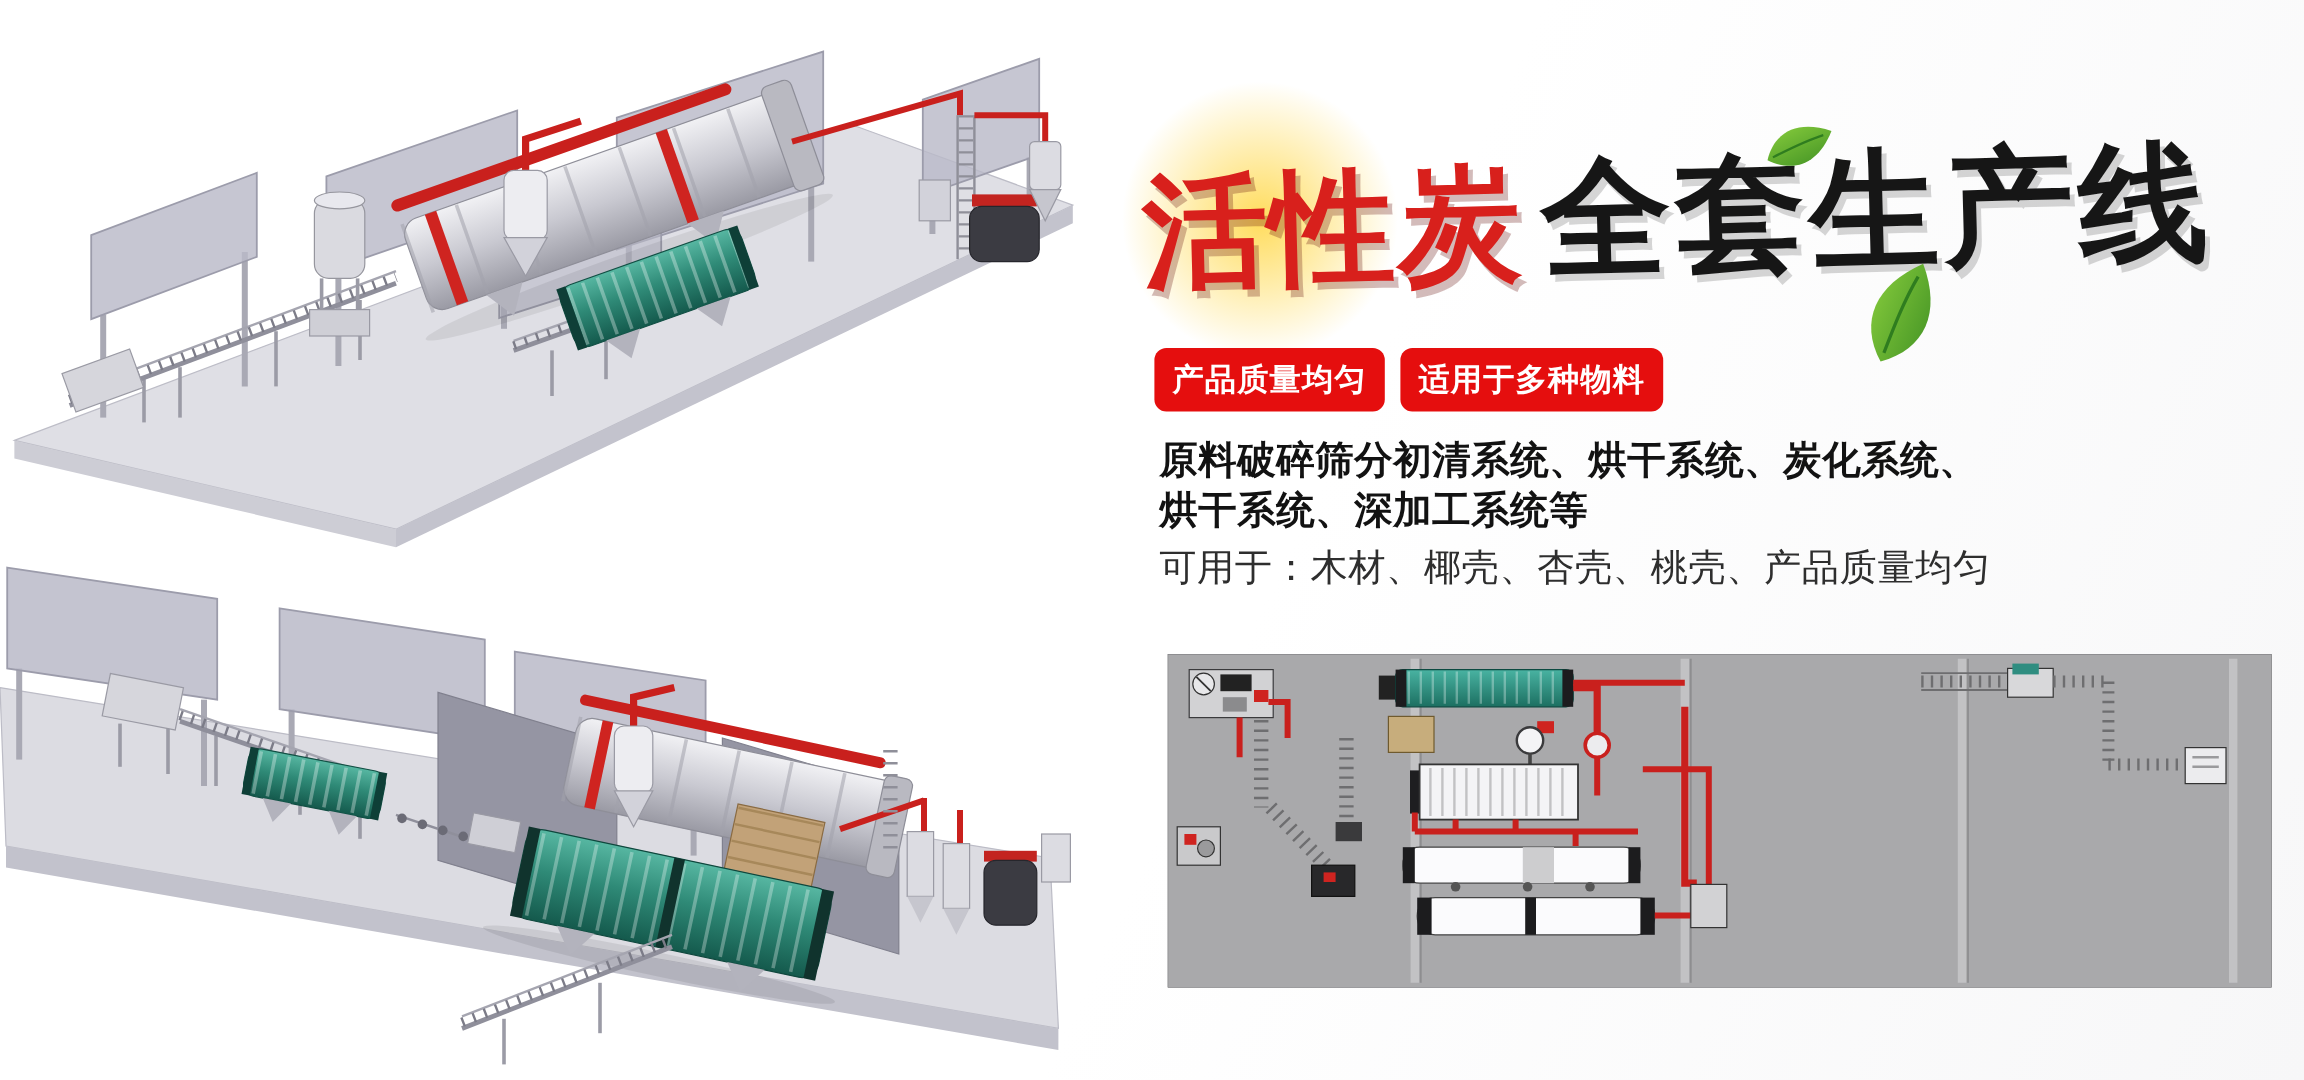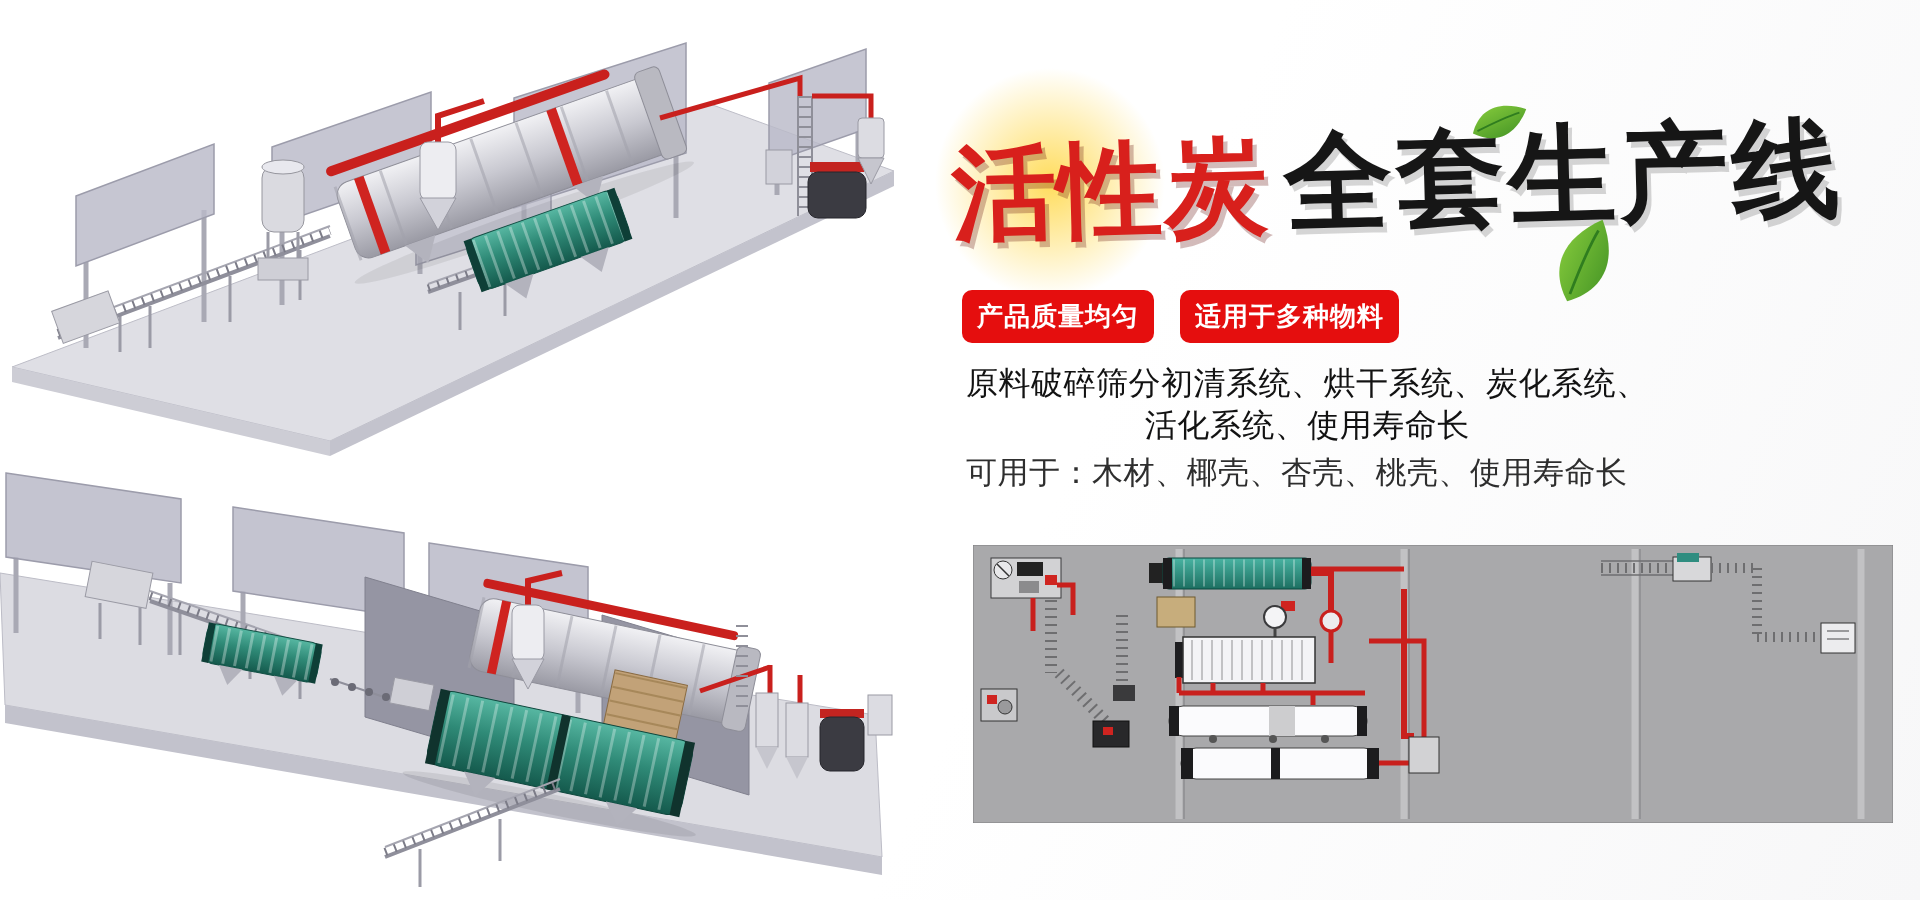--- a/index.html
+++ b/index.html
@@ -18,27 +18,27 @@
   .title-row{position:absolute;left:952px;top:108px;display:flex;align-items:flex-end;transform:rotate(-1.5deg);white-space:nowrap;}
   .title-red{font-size:104px;font-weight:900;color:#d8201c;letter-spacing:2px;
              text-shadow:4px 6px 0 rgba(96,12,6,0.28);}
   .title-black{font-size:108px;font-weight:900;color:#161616;letter-spacing:4px;margin-left:14px;
                text-shadow:4px 6px 0 rgba(0,0,0,0.16);}
   .leaf{position:absolute;}
   .leaf-1{left:1472px;top:96px;width:54px;height:54px;transform:rotate(18deg);}
   .leaf-2{left:1545px;top:222px;width:82px;height:82px;transform:rotate(-24deg);}
 
   
-  .badge-row{position:absolute;left:962px;top:290px;display:flex;gap:26px;justify-content:flex-end;}
+  .badge-row{position:absolute;left:962px;top:290px;display:flex;gap:13px;justify-content:flex-end;}
   .badge{background:#e50e0e;color:#ffffff;font-size:26px;font-weight:700;
          padding:9px 15px;border-radius:10px;letter-spacing:1px;white-space:nowrap;}
 
   
-  .desc{position:absolute;left:966px;top:362px;font-size:32px;font-weight:400;color:#121212;
-        line-height:1.32;letter-spacing:0.5px;text-align:center;}
+  .desc{position:absolute;left:966px;top:362px;font-size:32px;font-weight:700;color:#121212;
+        line-height:1.32;letter-spacing:0.5px;}
   .materials{position:absolute;left:966px;top:452px;font-size:31px;font-weight:400;color:#2e2e2e;
              letter-spacing:0.5px;}
 
   
   .diagram{position:absolute;left:973px;top:545px;width:920px;height:278px;
            box-shadow:0 0 0 1px #86868a inset;}
   .diagram svg{display:block;width:100%;height:100%;}
 </style>
 </head>
 <body>
@@ -308,23 +308,23 @@
     <path d="M10,46 C22,34 34,22 48,12" stroke="#2f7d1f" stroke-width="2" fill="none"></path>
   </svg>
 
   <div class="badge-row">
     <div class="badge">产品质量均匀</div>
     <div class="badge">适用于多种物料</div>
   </div>
 
   <div class="desc">
     <div>原料破碎筛分初清系统、烘干系统、炭化系统、</div>
-    <div>活化系统、使用寿命长</div>
-  </div>
-  <div class="materials">可用于：木材、椰壳、杏壳、桃壳、使用寿命长</div>
+    <div>烘干系统、深加工系统等</div>
+  </div>
+  <div class="materials">可用于：木材、椰壳、杏壳、桃壳、产品质量均匀</div>
 
   <div class="diagram">
     <svg viewBox="0 0 920 278" xmlns="http://www.w3.org/2000/svg">
       <defs>
         <linearGradient id="d-teal" x1="0" y1="0" x2="0" y2="1">
           <stop offset="0" stop-color="#49b3a2"></stop>
             <stop offset="1" stop-color="#1c6f61"></stop>
         </linearGradient>
       </defs>
       <rect x="0" y="0" width="920" height="278" fill="#a9a9ab" stroke="#7e7e80"></rect>

